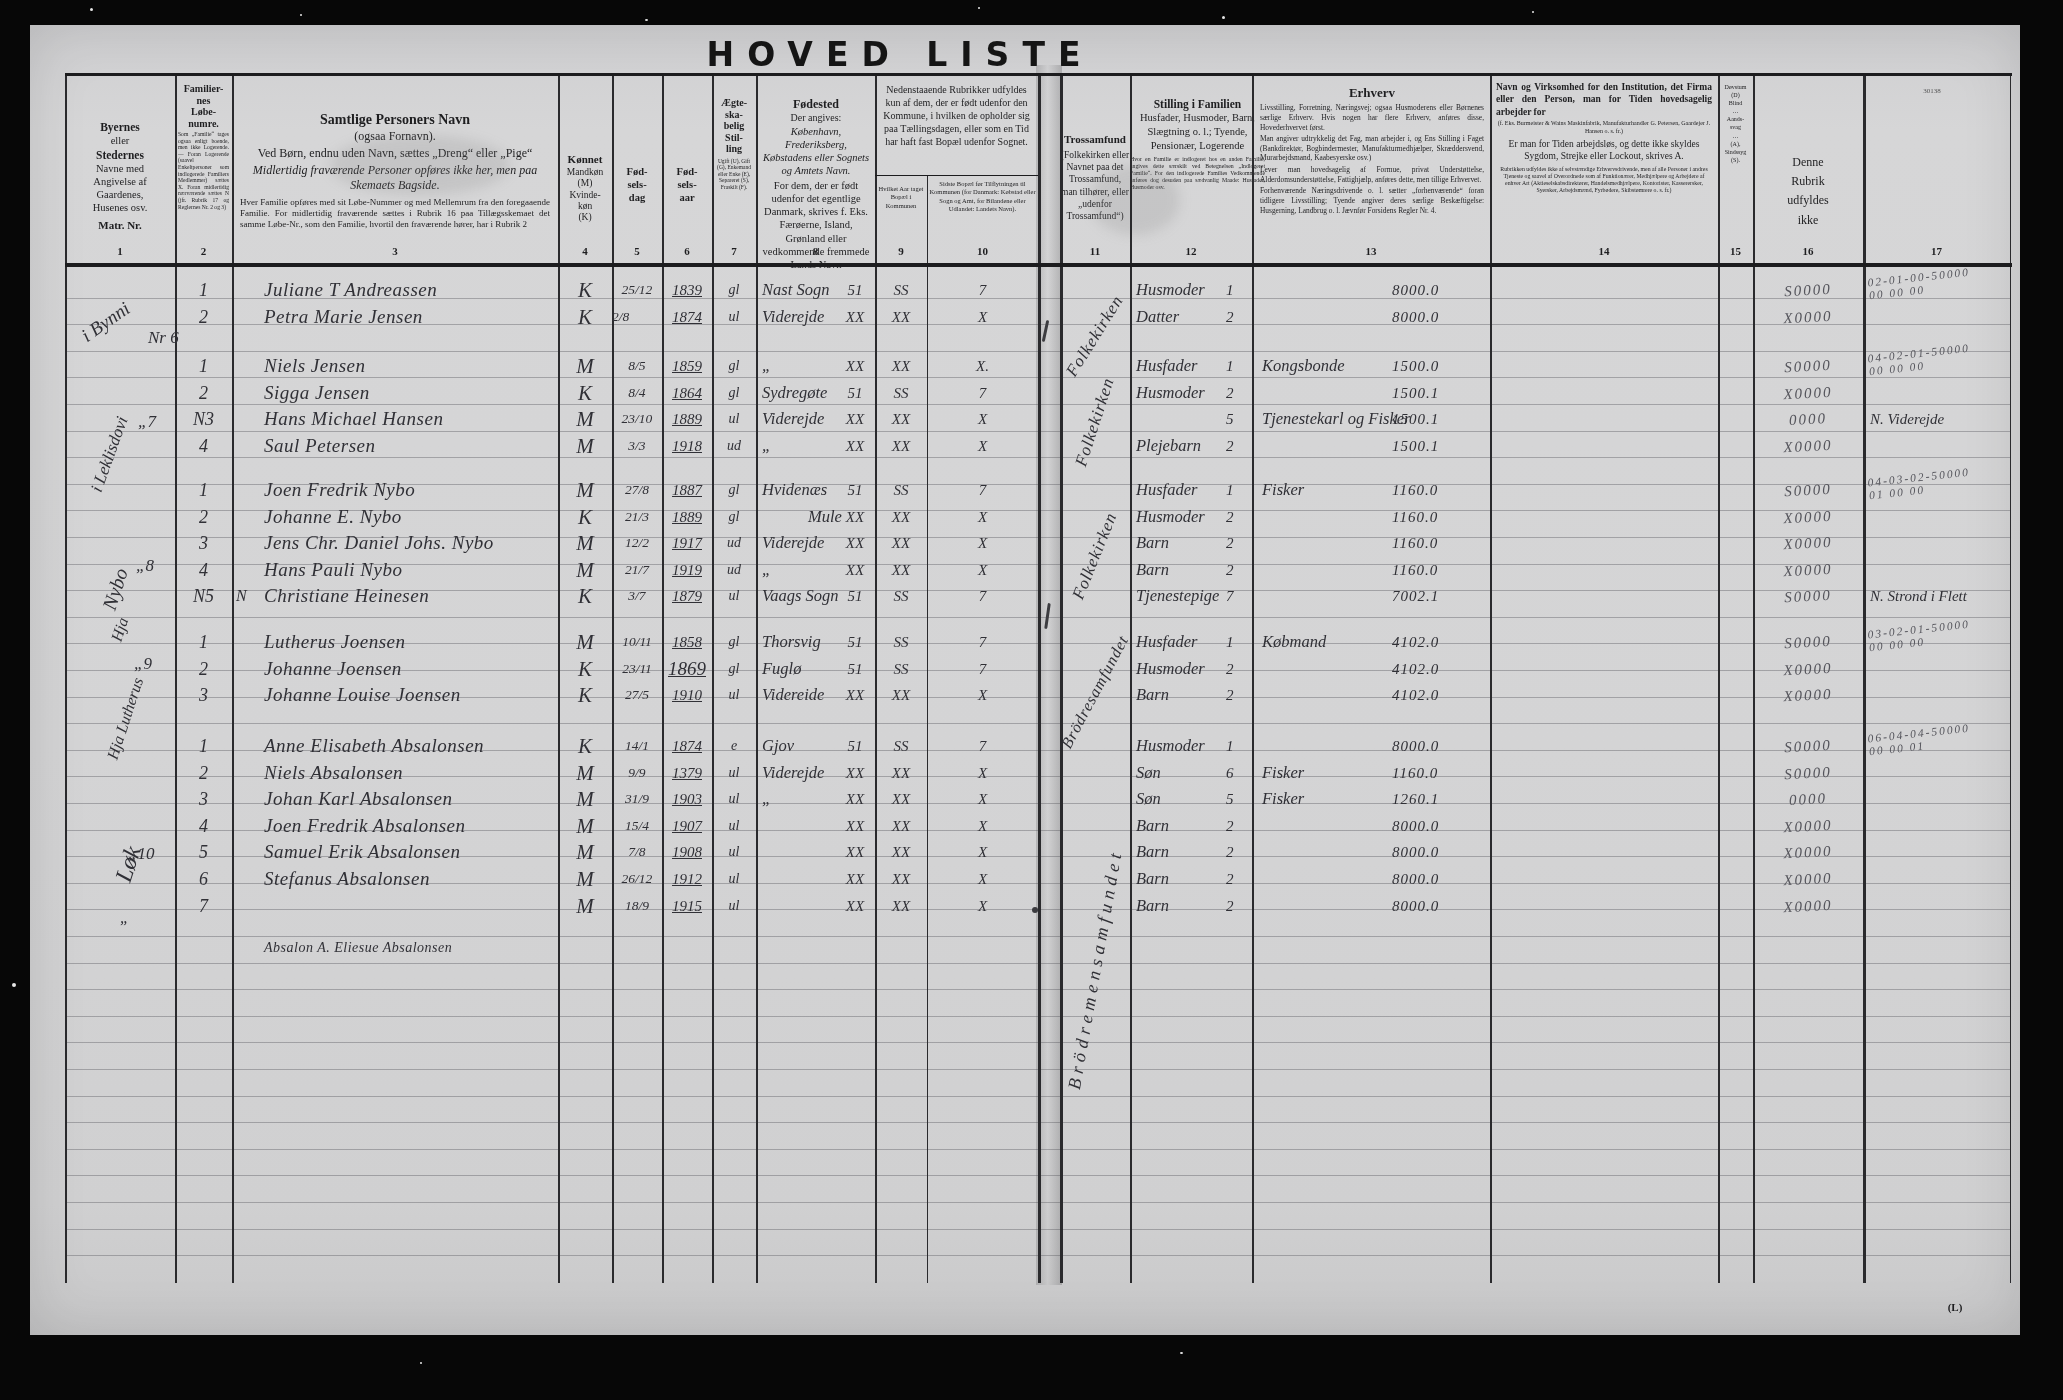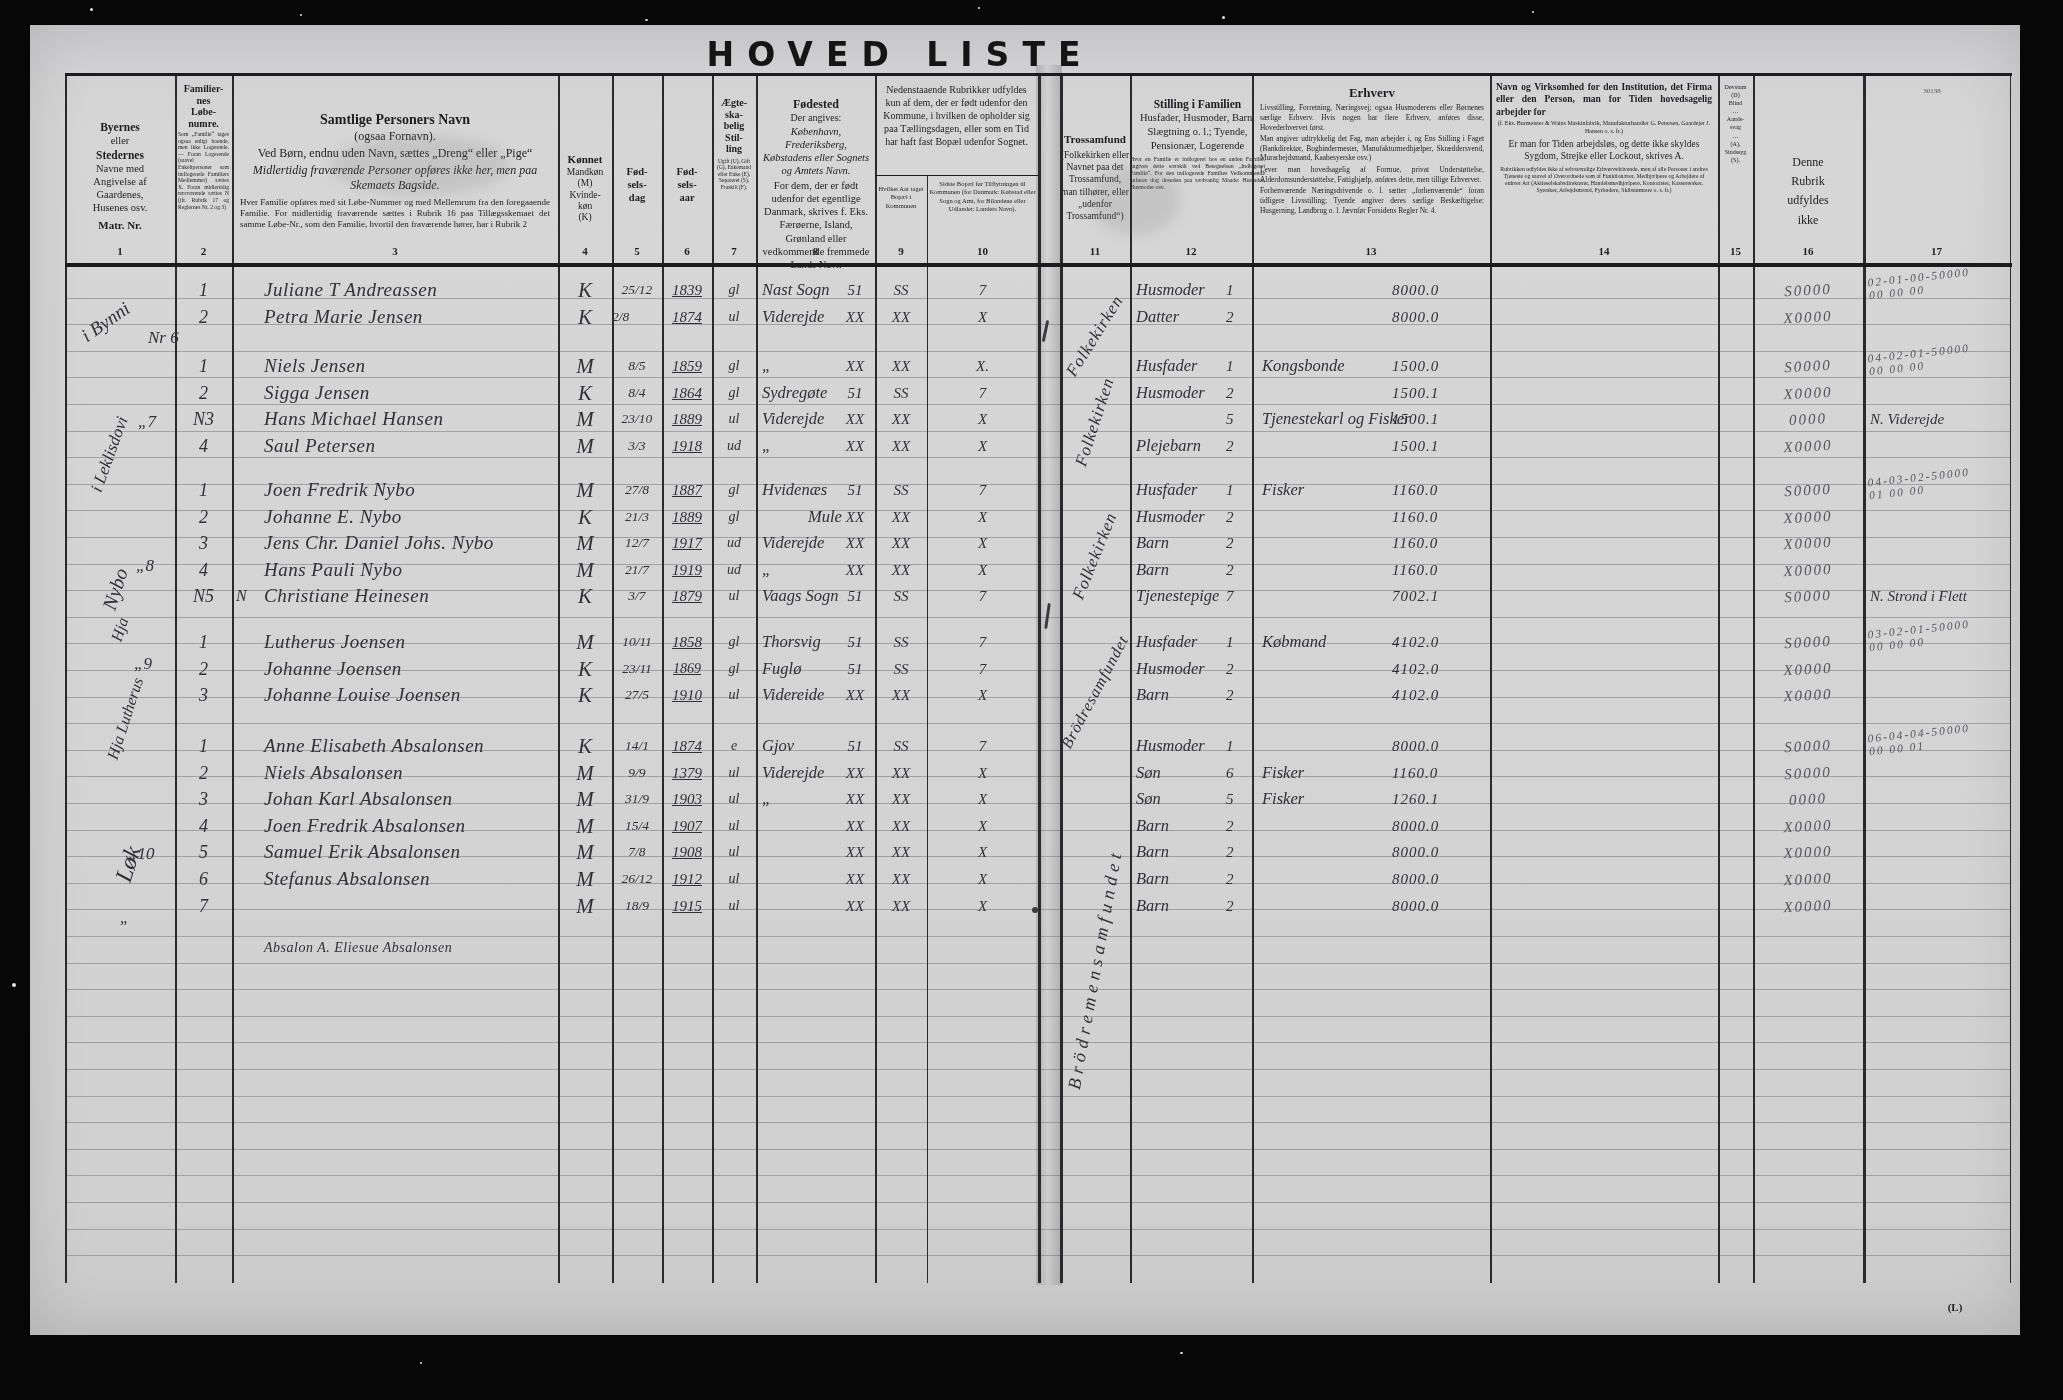--- a/index.html
+++ b/index.html
@@ -302,21 +302,21 @@
     <div class="hw" style="position: absolute; left: 806px; top: 478.6px; width: 38px; height: 26px; text-align: center; font-size: 15px;">XX</div>
     <div class="hw" style="position: absolute; left: 845px; top: 478.6px; width: 52px; height: 26px; text-align: center; font-size: 15px;">XX</div>
     <div class="hw" style="position: absolute; left: 897px; top: 478.6px; width: 111px; height: 26px; text-align: center; font-size: 15px;">X</div>
     <div class="hw" style="position: absolute; left: 1106px; top: 478.6px; font-size: 16.5px;">Husmoder</div>
     <div class="hw" style="position: absolute; left: 1196px; top: 478.6px; width: 24px; height: 26px; font-size: 15px;">2</div>
     <div class="hw" style="position: absolute; left: 1362px; top: 478.6px; font-size: 15px; letter-spacing: 1px;">1160.0</div>
     <div class="hw scrib" style="position: absolute; left: 1728px; top: 478.6px; width: 100px; height: 26px; text-align: center; font-size: 15px; transform: rotate(-3deg);">X0000</div>
     <div class="hw" style="position: absolute; left: 145px; top: 505.2px; width: 57px; height: 26px; text-align: center; font-size: 18px;">3</div>
     <div class="hw" style="position: absolute; left: 234px; top: 505.2px; font-size: 19px; letter-spacing: 0.5px;">Jens Chr. Daniel Johs. Nybo</div>
     <div class="hw" style="position: absolute; left: 528px; top: 505.2px; width: 54px; height: 26px; text-align: center; font-size: 21px;">M</div>
-    <div class="hw" style="position: absolute; left: 582px; top: 505.2px; width: 50px; height: 26px; text-align: center; font-size: 13.5px;">12/7</div>
+    <div class="hw" style="position: absolute; left: 582px; top: 505.2px; width: 50px; height: 26px; text-align: center; font-size: 13.5px;">12/2</div>
     <div class="hw" style="position: absolute; left: 632px; top: 505.2px; width: 50px; height: 26px; text-align: center; font-size: 15px; text-decoration: underline;">1917</div>
     <div class="hw" style="position: absolute; left: 682px; top: 505.2px; width: 44px; height: 26px; text-align: center; font-size: 14px;">ud</div>
     <div class="hw" style="position: absolute; left: 732px; top: 505.2px; font-size: 16.5px;">Viderejde</div>
     <div class="hw" style="position: absolute; left: 806px; top: 505.2px; width: 38px; height: 26px; text-align: center; font-size: 15px;">XX</div>
     <div class="hw" style="position: absolute; left: 845px; top: 505.2px; width: 52px; height: 26px; text-align: center; font-size: 15px;">XX</div>
     <div class="hw" style="position: absolute; left: 897px; top: 505.2px; width: 111px; height: 26px; text-align: center; font-size: 15px;">X</div>
     <div class="hw" style="position: absolute; left: 1106px; top: 505.2px; font-size: 16.5px;">Barn</div>
     <div class="hw" style="position: absolute; left: 1196px; top: 505.2px; width: 24px; height: 26px; font-size: 15px;">2</div>
     <div class="hw" style="position: absolute; left: 1362px; top: 505.2px; font-size: 15px; letter-spacing: 1px;">1160.0</div>
     <div class="hw scrib" style="position: absolute; left: 1728px; top: 505.2px; width: 100px; height: 26px; text-align: center; font-size: 15px; transform: rotate(-3deg);">X0000</div>
@@ -367,21 +367,21 @@
     <div class="hw" style="position: absolute; left: 1196px; top: 604px; width: 24px; height: 26px; font-size: 15px;">1</div>
     <div class="hw" style="position: absolute; left: 1232px; top: 604px; font-size: 16.5px;">Købmand</div>
     <div class="hw" style="position: absolute; left: 1362px; top: 604px; font-size: 15px; letter-spacing: 1px;">4102.0</div>
     <div class="hw scrib" style="position: absolute; left: 1728px; top: 604px; width: 100px; height: 26px; text-align: center; font-size: 15px; transform: rotate(-3deg);">S0000</div>
     <div class="hw scrib" style="position: absolute; left: 1838px; top: 596px; width: 142px; font-size: 11.5px; line-height: 13px; white-space: pre-line; transform: rotate(-6deg);">03-02-01-50000
 00   00   00</div>
     <div class="hw" style="position: absolute; left: 145px; top: 630.6px; width: 57px; height: 26px; text-align: center; font-size: 18px;">2</div>
     <div class="hw" style="position: absolute; left: 234px; top: 630.6px; font-size: 19px; letter-spacing: 0.5px;">Johanne  Joensen</div>
     <div class="hw" style="position: absolute; left: 528px; top: 630.6px; width: 54px; height: 26px; text-align: center; font-size: 21px;">K</div>
     <div class="hw" style="position: absolute; left: 582px; top: 630.6px; width: 50px; height: 26px; text-align: center; font-size: 13.5px;">23/11</div>
-    <div class="hw" style="position: absolute; left: 632px; top: 630.6px; width: 50px; height: 26px; text-align: center; font-size: 14px; text-decoration: underline;">1869</div>
+    <div class="hw" style="position: absolute; left: 632px; top: 630.6px; width: 50px; height: 26px; text-align: center; font-size: 19px; text-decoration: underline;">1869</div>
     <div class="hw" style="position: absolute; left: 682px; top: 630.6px; width: 44px; height: 26px; text-align: center; font-size: 14px;">gl</div>
     <div class="hw" style="position: absolute; left: 732px; top: 630.6px; font-size: 16.5px;">Fuglø</div>
     <div class="hw" style="position: absolute; left: 806px; top: 630.6px; width: 38px; height: 26px; text-align: center; font-size: 15px;">51</div>
     <div class="hw" style="position: absolute; left: 845px; top: 630.6px; width: 52px; height: 26px; text-align: center; font-size: 15px;">SS</div>
     <div class="hw" style="position: absolute; left: 897px; top: 630.6px; width: 111px; height: 26px; text-align: center; font-size: 15px;">7</div>
     <div class="hw" style="position: absolute; left: 1106px; top: 630.6px; font-size: 16.5px;">Husmoder</div>
     <div class="hw" style="position: absolute; left: 1196px; top: 630.6px; width: 24px; height: 26px; font-size: 15px;">2</div>
     <div class="hw" style="position: absolute; left: 1362px; top: 630.6px; font-size: 15px; letter-spacing: 1px;">4102.0</div>
     <div class="hw scrib" style="position: absolute; left: 1728px; top: 630.6px; width: 100px; height: 26px; text-align: center; font-size: 15px; transform: rotate(-3deg);">X0000</div>
     <div class="hw" style="position: absolute; left: 145px; top: 657.2px; width: 57px; height: 26px; text-align: center; font-size: 18px;">3</div>

